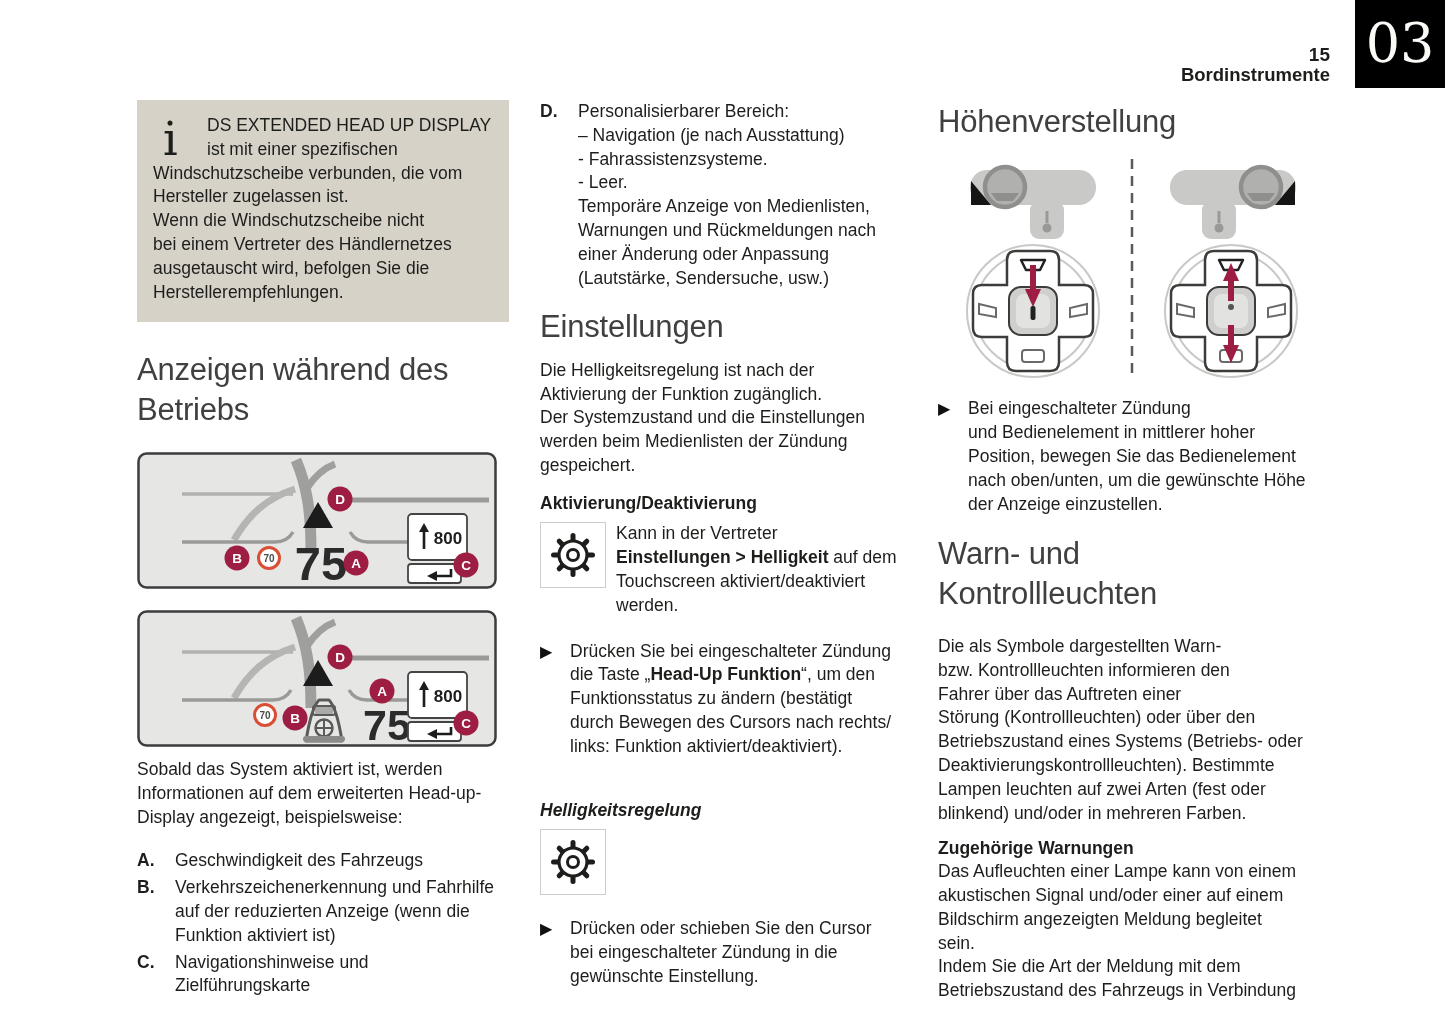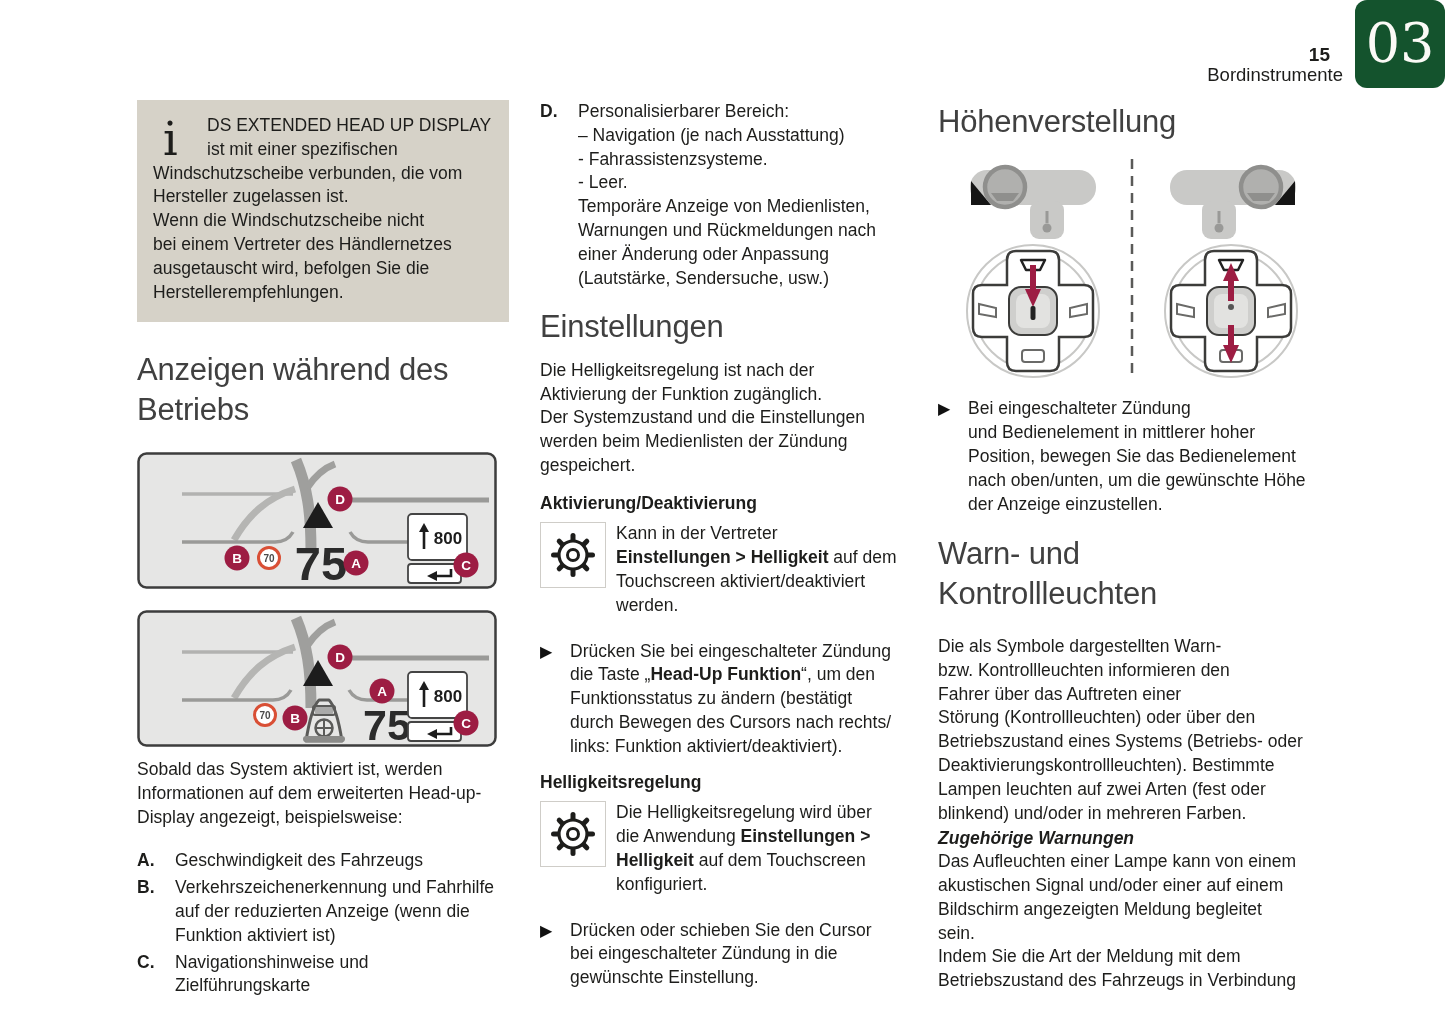--- a/index.html
+++ b/index.html
@@ -10,25 +10,25 @@
   .col{position:absolute;top:100px;}
   #col1{left:137px;width:372px;}
   #col2{left:540px;width:374px;}
   #col3{left:938px;width:396px;}
 
   .body-text{font-size:17.5px;line-height:1.36;margin:0;white-space:pre-line;}
   .subhead{font-size:17.5px;font-weight:bold;line-height:1.3;margin:0;white-space:pre-line;}
   h2.sec{font-size:31px;font-weight:normal;line-height:1.27;margin:0;white-space:pre-line;letter-spacing:-0.2px;color:#404040;}
 
   
-  .chapter-box{position:absolute;top:0;right:0;width:90px;height:88px;background:#14532d;
-    display:flex;align-items:center;justify-content:center;border-radius:12px;}
+  .chapter-box{position:absolute;top:0;right:0;width:90px;height:88px;background:#000000;
+    display:flex;align-items:center;justify-content:center;}
   .chapter-box span{font-family:"DejaVu Serif", serif;font-size:54px;color:#fbfaf6;line-height:1;}
   .pageno{position:absolute;top:44px;right:115px;font-size:19px;font-weight:bold;text-align:right;}
-  .section-title{position:absolute;top:64px;right:102px;font-size:18.5px;text-align:right;}
+  .section-title{position:absolute;top:64px;right:115px;font-size:18.5px;text-align:right;font-weight:bold;}
 
   
   .info-box{background:#d6d2c8;padding:14px 16px 18px 16px;}
   .info-i{float:left;font-family:"DejaVu Serif", serif;font-size:46px;line-height:0.92;
     width:40px;margin:4px 4px 0 10px;color:#1d1d1b;}
 
   
   figure{margin:0;}
   .hud-fig{width:360px;height:137px;margin-top:21px;}
   .hud-fig svg{display:block;}
@@ -250,45 +250,41 @@
 
     <div class="bullet-row">
       <span class="tri">▶</span>
       <p class="body-text"><span>Drücken Sie bei eingeschalteter Zündung
 die Taste „</span><b>Head-Up Funktion</b><span>“, um den
 Funktionsstatus zu ändern (bestätigt
 durch Bewegen des Cursors nach rechts/
 links: Funktion aktiviert/deaktiviert).</span></p>
     </div>
 
-    <p class="subhead" style="margin-top:12px;">Helligkeitsregelung</p>
+    <p class="subhead" style="margin-top:40px;font-style:italic;">Helligkeitsregelung</p>
 
     <div class="gear-row">
       <div class="gear-box">
         <svg width="46" height="46" viewBox="0 0 46 46">
           <g stroke="#1d1d1b" fill="none">
             <g stroke-width="5" stroke-linecap="round">
               <line x1="23" y1="3.5" x2="23" y2="8"></line>
                 <line x1="23" y1="38" x2="23" y2="42.5"></line>
               <line x1="3.5" y1="23" x2="8" y2="23"></line>
                 <line x1="38" y1="23" x2="42.5" y2="23"></line>
               <line x1="9.2" y1="9.2" x2="12.4" y2="12.4"></line>
                 <line x1="33.6" y1="33.6" x2="36.8" y2="36.8"></line>
               <line x1="9.2" y1="36.8" x2="12.4" y2="33.6"></line>
                 <line x1="33.6" y1="12.4" x2="36.8" y2="9.2"></line>
             </g>
             <circle cx="23" cy="23" r="14" stroke-width="3.2" fill="#fff"></circle>
             <circle cx="23" cy="23" r="5.5" stroke-width="3"></circle>
           </g>
         </svg>
       </div>
-      <p class="body-text"><span>Die Helligkeitsregelung wird über
-die Anwendung </span><b>Einstellungen &gt;
-Helligkeit</b><span> auf dem Touchscreen
-konfiguriert.</span></p>
     </div>
 
     <div class="bullet-row">
       <span class="tri">▶</span>
       <p class="body-text">Drücken oder schieben Sie den Cursor
 bei eingeschalteter Zündung in die
 gewünschte Einstellung.</p>
     </div>
   </div>
 
@@ -373,21 +369,21 @@
 
     <p class="body-text" style="margin-top:22px;">Die als Symbole dargestellten Warn-
 bzw. Kontrollleuchten informieren den
 Fahrer über das Auftreten einer
 Störung (Kontrollleuchten) oder über den
 Betriebszustand eines Systems (Betriebs- oder
 Deaktivierungskontrollleuchten). Bestimmte
 Lampen leuchten auf zwei Arten (fest oder
 blinkend) und/oder in mehreren Farben.</p>
 
-    <p class="subhead" style="margin-top:2px;font-style:italic;">Zugehörige Warnungen</p>
+    <p class="subhead" style="margin-top:12px;">Zugehörige Warnungen</p>
 
     <p class="body-text">Das Aufleuchten einer Lampe kann von einem
 akustischen Signal und/oder einer auf einem
 Bildschirm angezeigten Meldung begleitet
 sein.
 Indem Sie die Art der Meldung mit dem
 Betriebszustand des Fahrzeugs in Verbindung</p>
   </div>
 
 </div>

